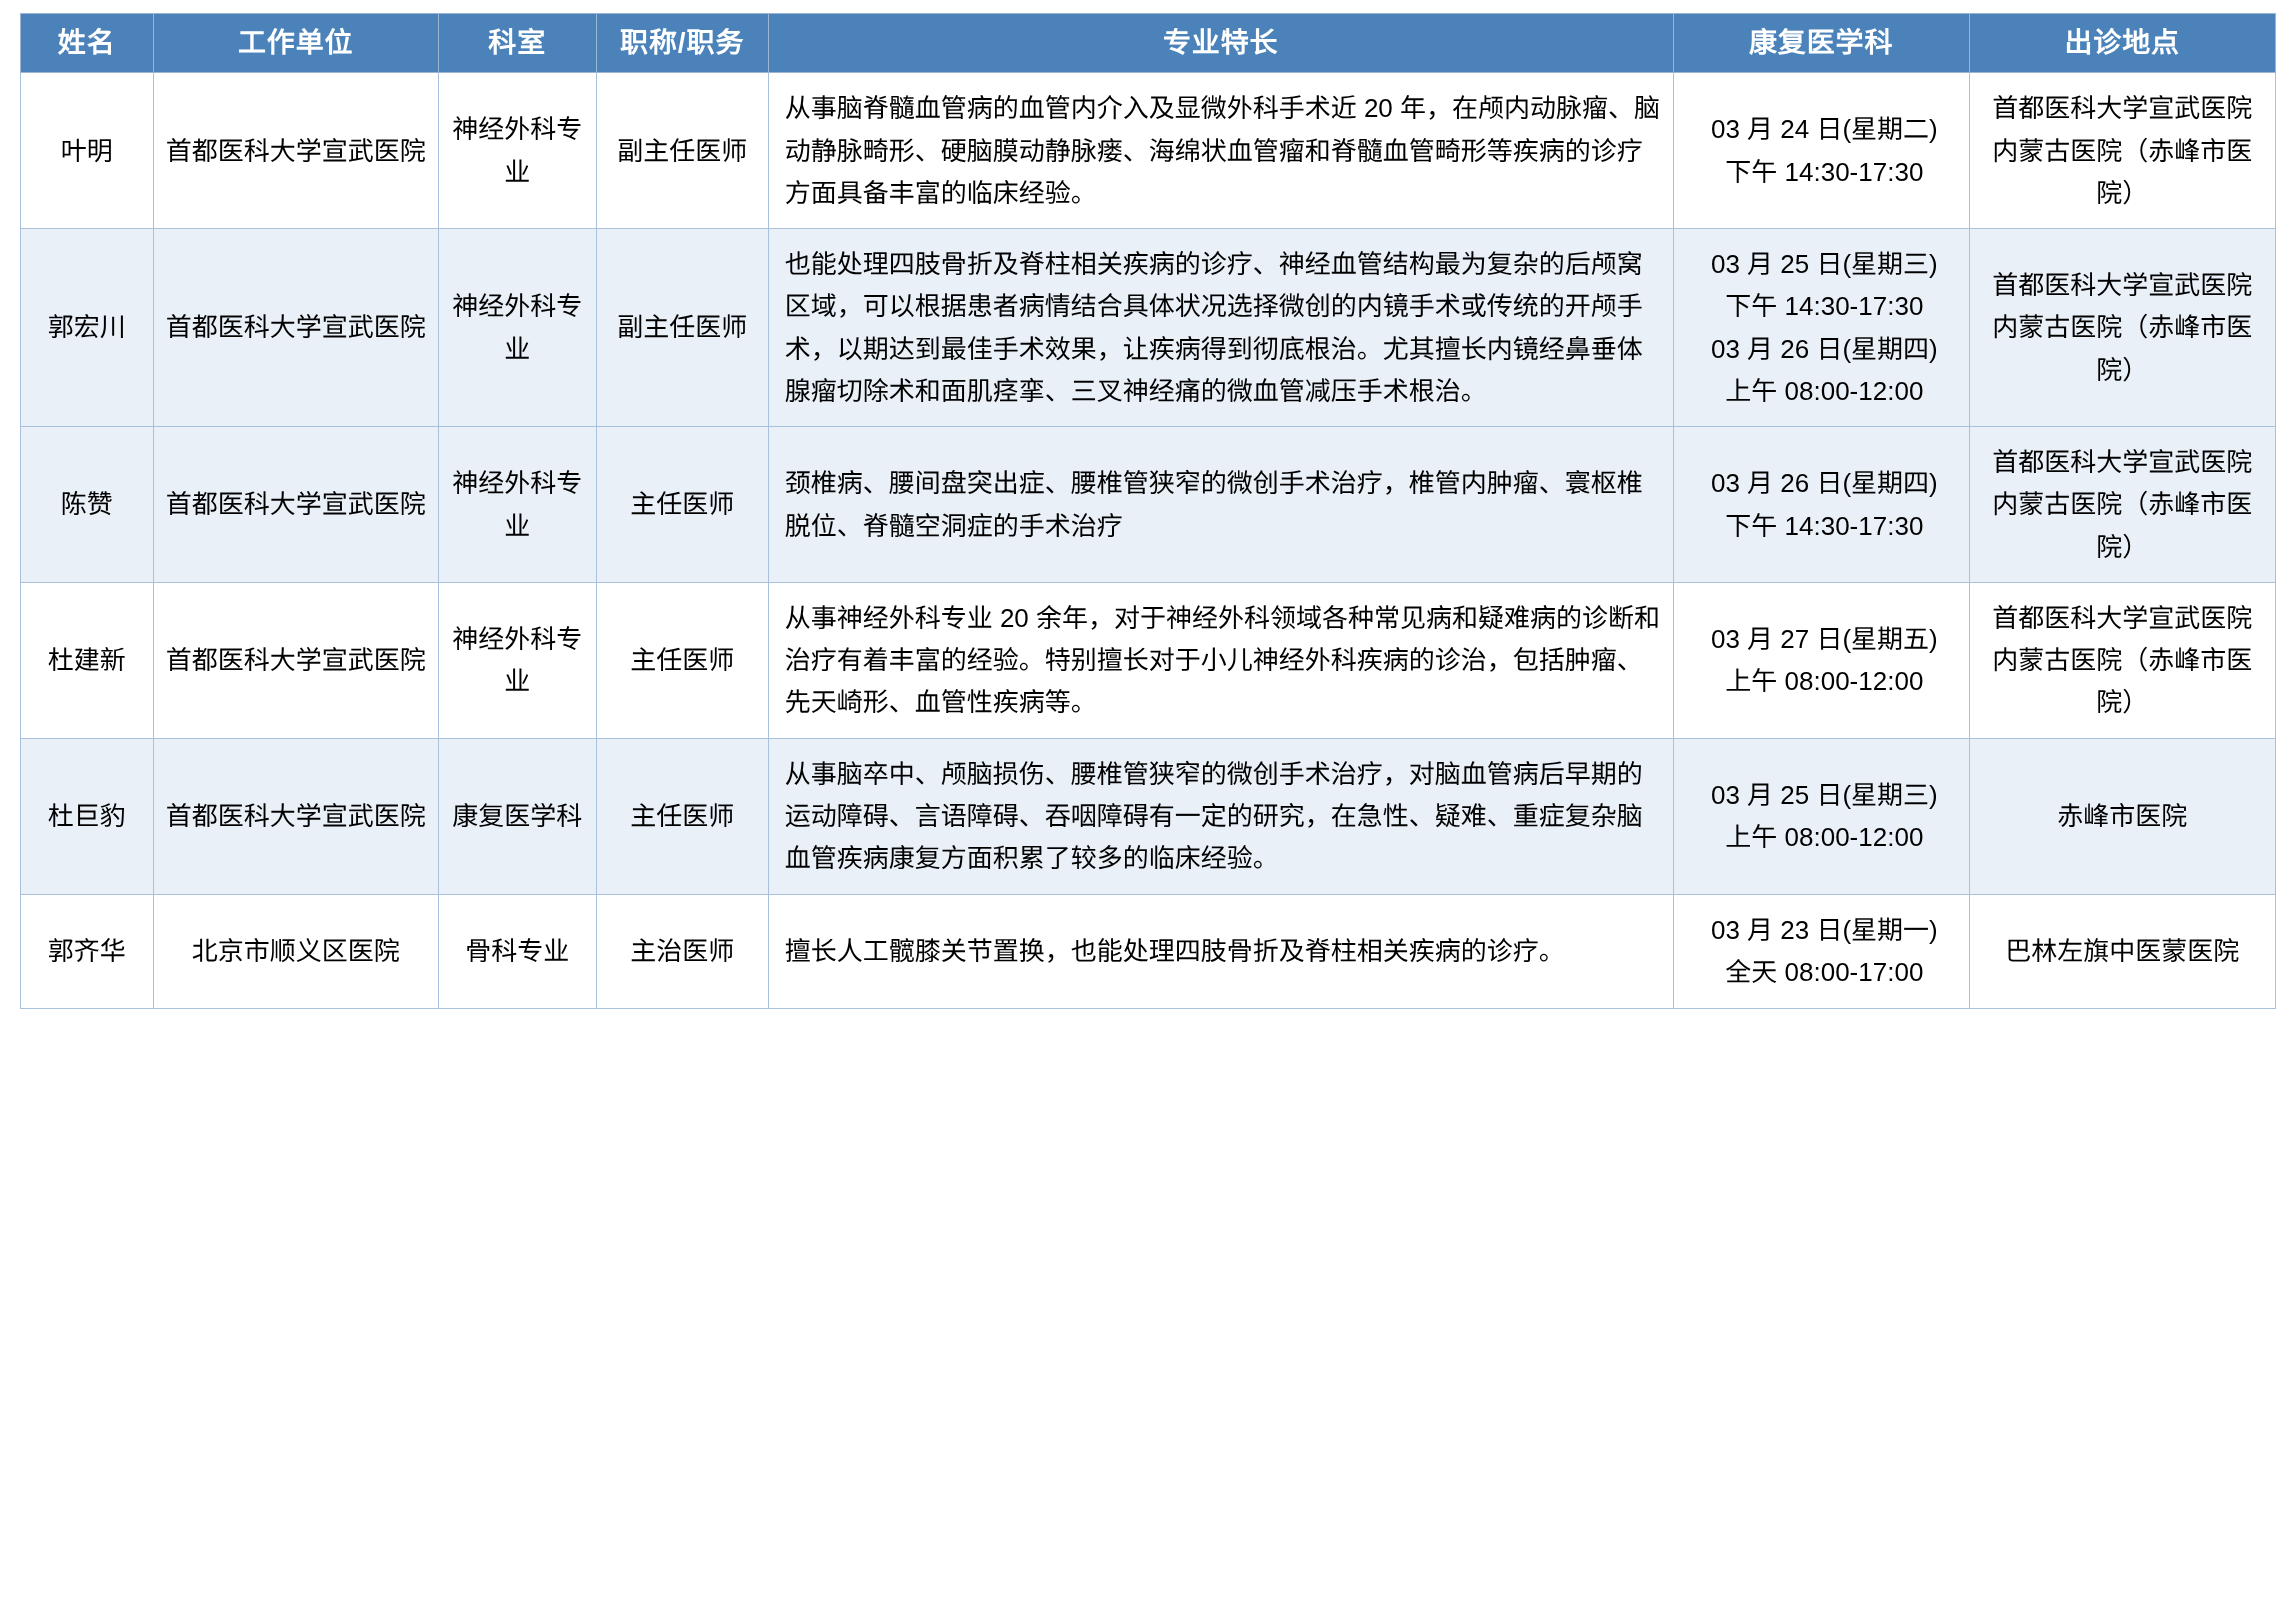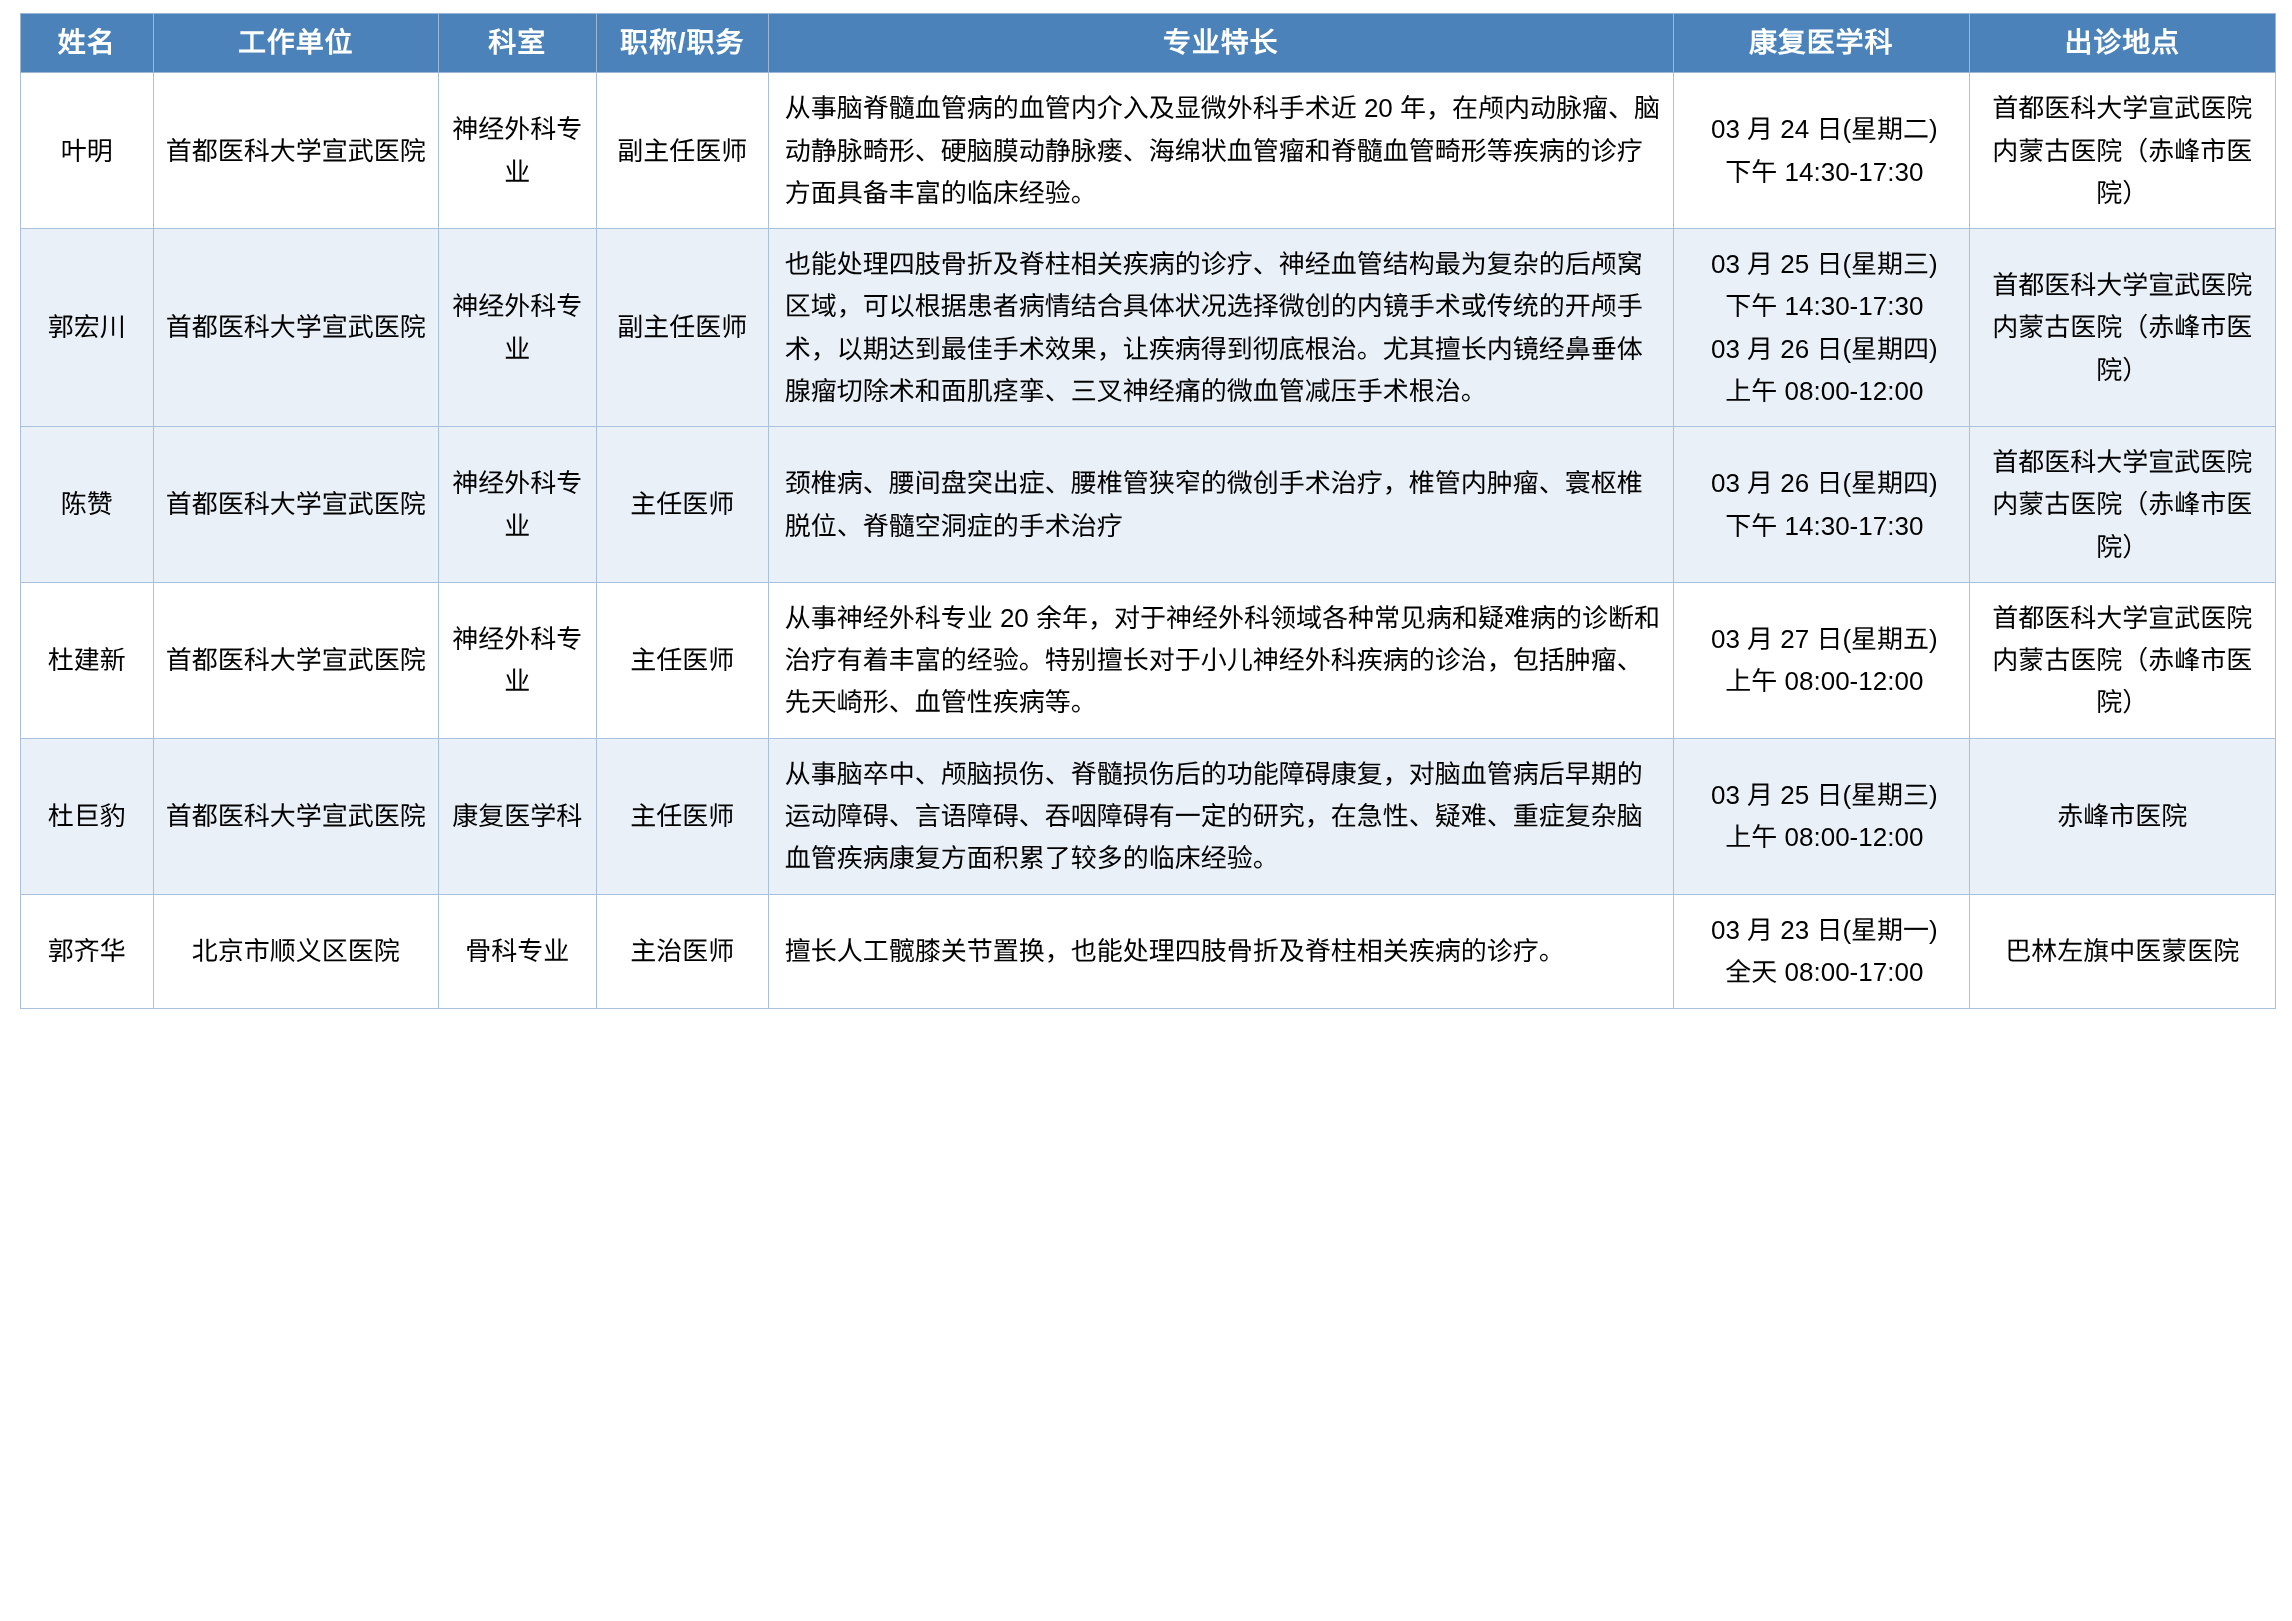--- a/index.html
+++ b/index.html
@@ -142,21 +142,21 @@
         <td class="expertise">从事神经外科专业 20 余年，对于神经外科领域各种常见病和疑难病的诊断和治疗有着丰富的经验。特别擅长对于小儿神经外科疾病的诊治，包括肿瘤、先天崎形、血管性疾病等。</td>
         <td class="time">03 月 27 日(星期五)
 上午 08:00-12:00</td>
         <td class="place">首都医科大学宣武医院内蒙古医院（赤峰市医院）</td>
       </tr>
       <tr class="alt">
         <td class="center">杜巨豹</td>
         <td class="unit">首都医科大学宣武医院</td>
         <td class="dept">康复医学科</td>
         <td class="center">主任医师</td>
-        <td class="expertise">从事脑卒中、颅脑损伤、脊髓损伤后的功能障碍康复，对脑血管病后早期的运动障碍、言语障碍、吞咽障碍有一定的研究，在急性、疑难、重症复杂脑血管疾病康复方面积累了较多的临床经验。</td>
+        <td class="expertise">从事脑卒中、颅脑损伤、腰椎管狭窄的微创手术治疗，对脑血管病后早期的运动障碍、言语障碍、吞咽障碍有一定的研究，在急性、疑难、重症复杂脑血管疾病康复方面积累了较多的临床经验。</td>
         <td class="time">03 月 25 日(星期三)
 上午 08:00-12:00</td>
         <td class="place">赤峰市医院</td>
       </tr>
       <tr>
         <td class="center">郭齐华</td>
         <td class="unit">北京市顺义区医院</td>
         <td class="dept">骨科专业</td>
         <td class="center">主治医师</td>
         <td class="expertise">擅长人工髋膝关节置换，也能处理四肢骨折及脊柱相关疾病的诊疗。</td>

